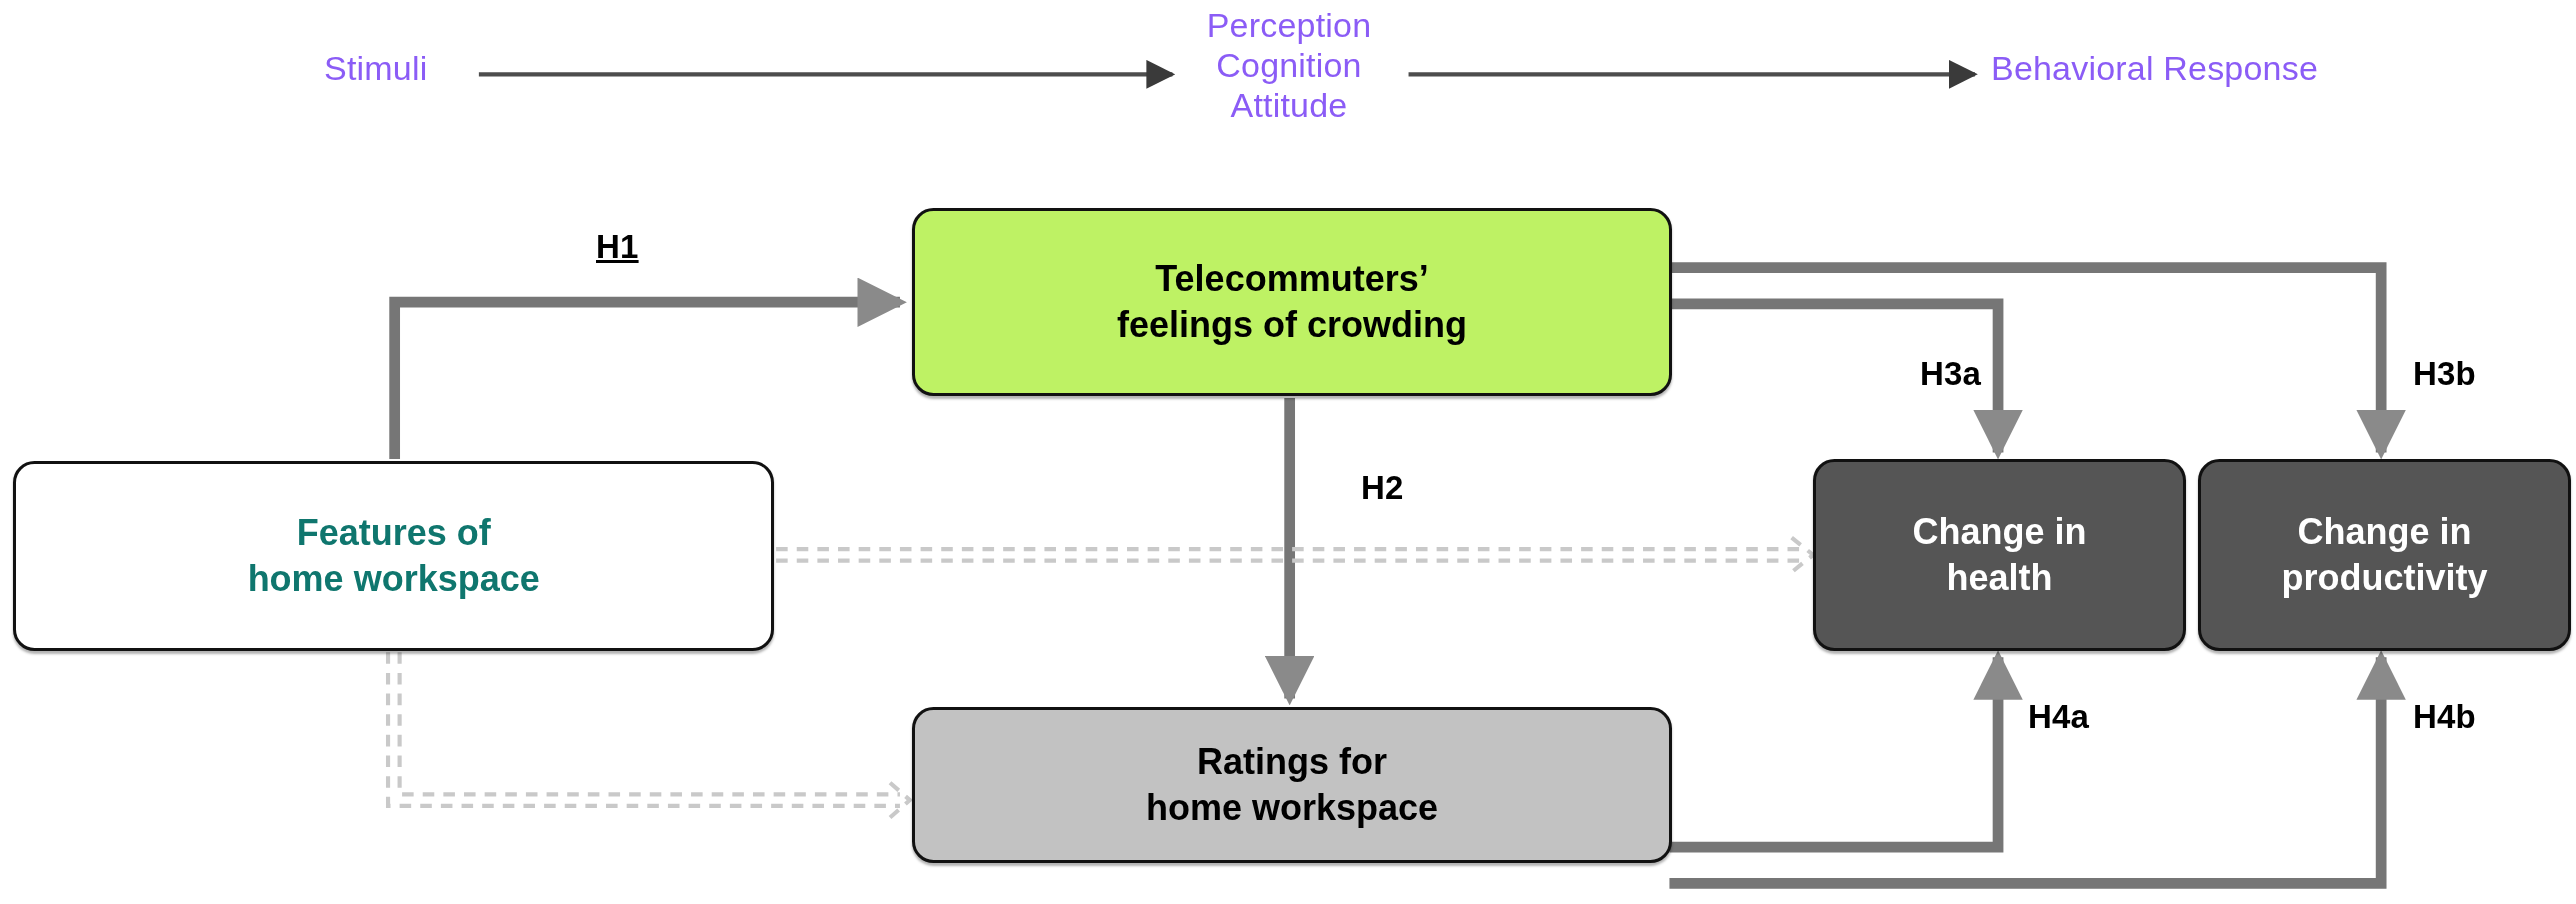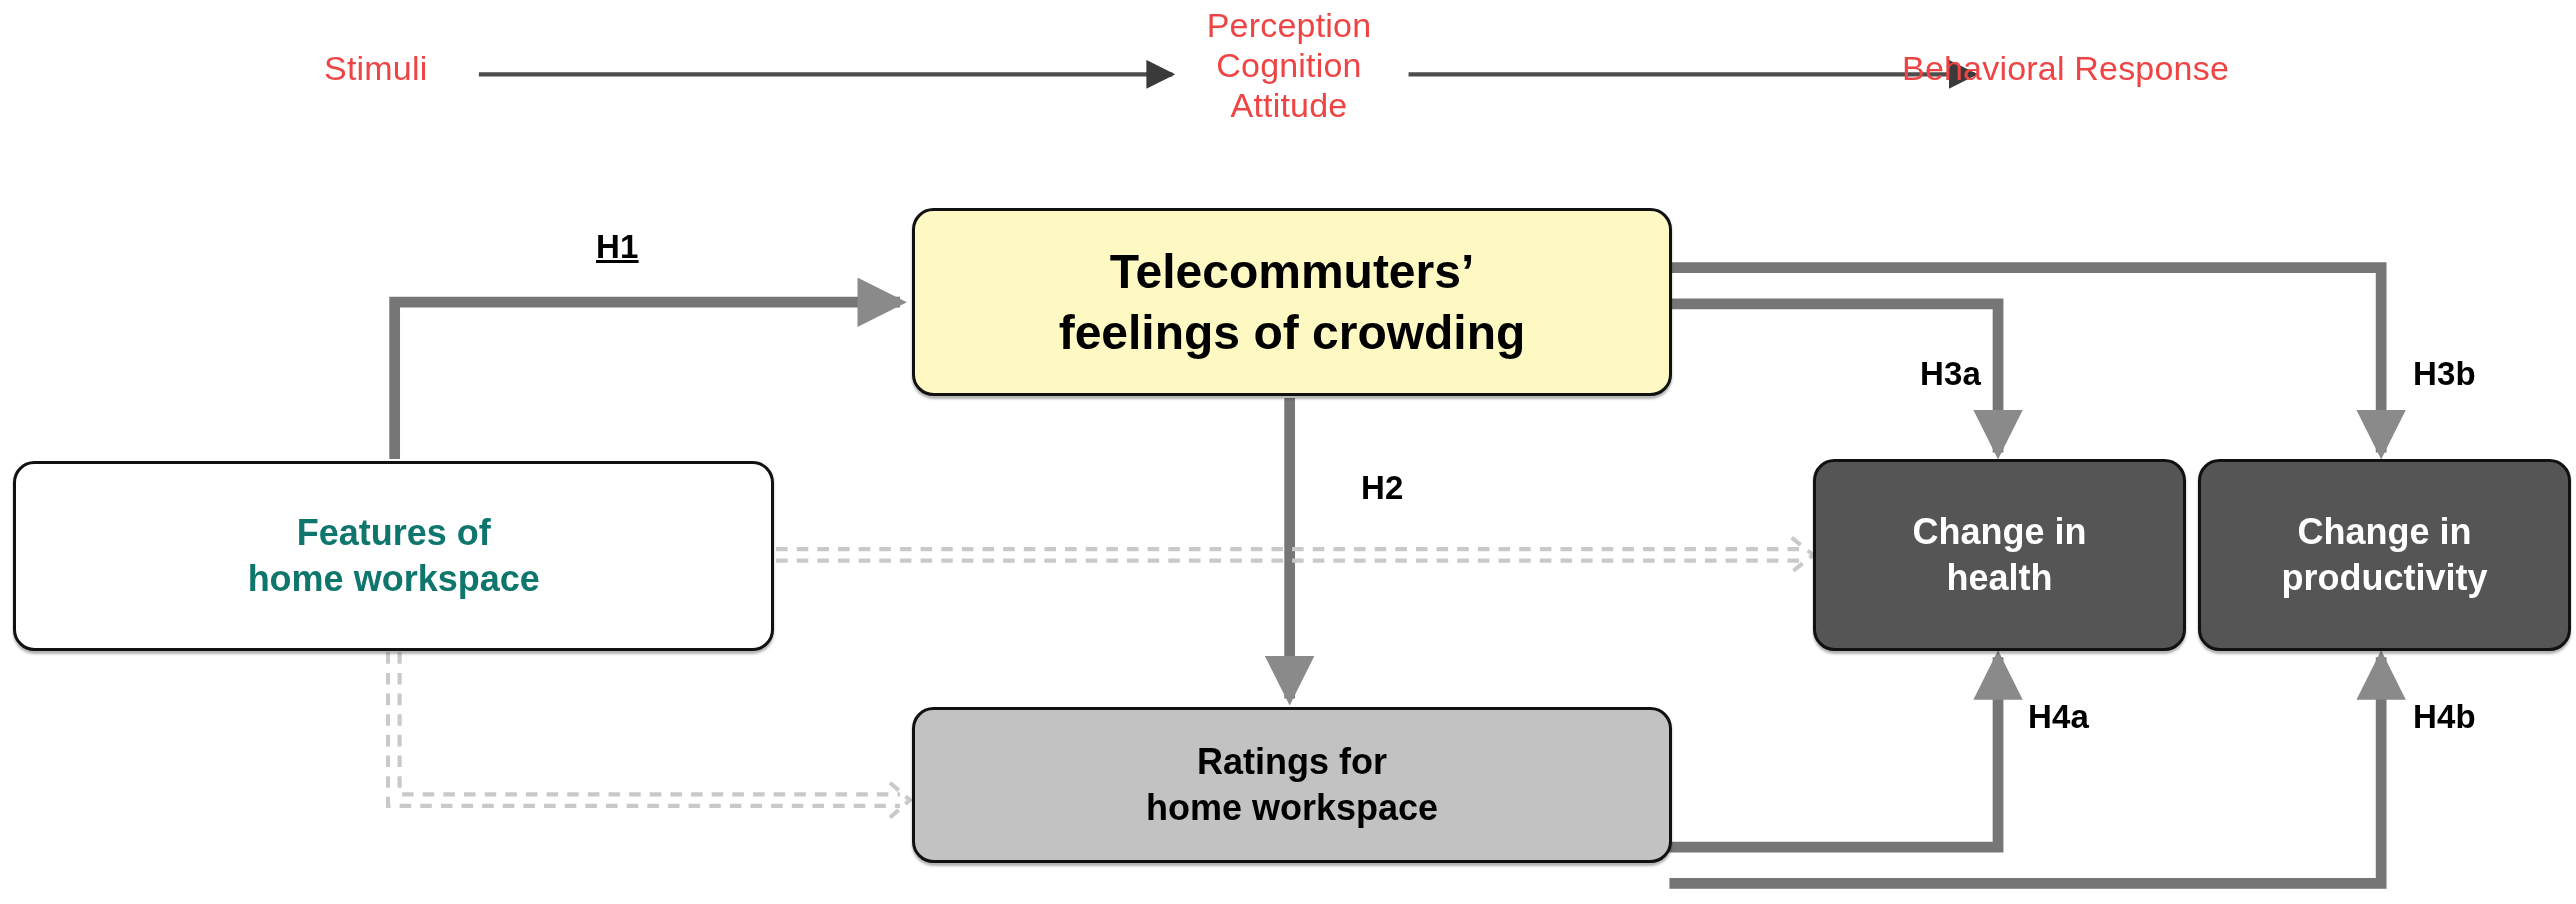--- a/index.html
+++ b/index.html
@@ -24,38 +24,38 @@
     width: 2576px;
     height: 905px;
     pointer-events: none;
   }
 
   
   .sor-label {
     position: absolute;
     font-size: 34px;
     font-weight: 400;
-    color: #ef4444;
+    color: #8b5cf6;
     white-space: pre;
     line-height: 1.18;
     letter-spacing: 0.2px;
   }
   #sor-stimuli {
     left: 324px;
     top: 48px;
     text-align: left;
   }
   #sor-organism {
     left: 1194px;
     top: 5px;
     width: 190px;
     text-align: center;
   }
   #sor-response {
-    left: 1902px;
+    left: 1991px;
     top: 48px;
     text-align: left;
   }
 
   
   .node {
     position: absolute;
     box-sizing: border-box;
     border: 3.3px solid #111111;
     border-radius: 21.5px;
@@ -75,23 +75,23 @@
     height: 190px;
     background: #ffffff;
     color: #0f766e;
     font-size: 36px;
   }
   #node-crowding {
     left: 912px;
     top: 208px;
     width: 760px;
     height: 188px;
-    background: #fef9c3;
+    background: #bef264;
     color: #000000;
-    font-size: 48px;
+    font-size: 36px;
   }
   #node-ratings {
     left: 912px;
     top: 707px;
     width: 760px;
     height: 156px;
     background: #c2c2c2;
     color: #000000;
     font-size: 36px;
   }

